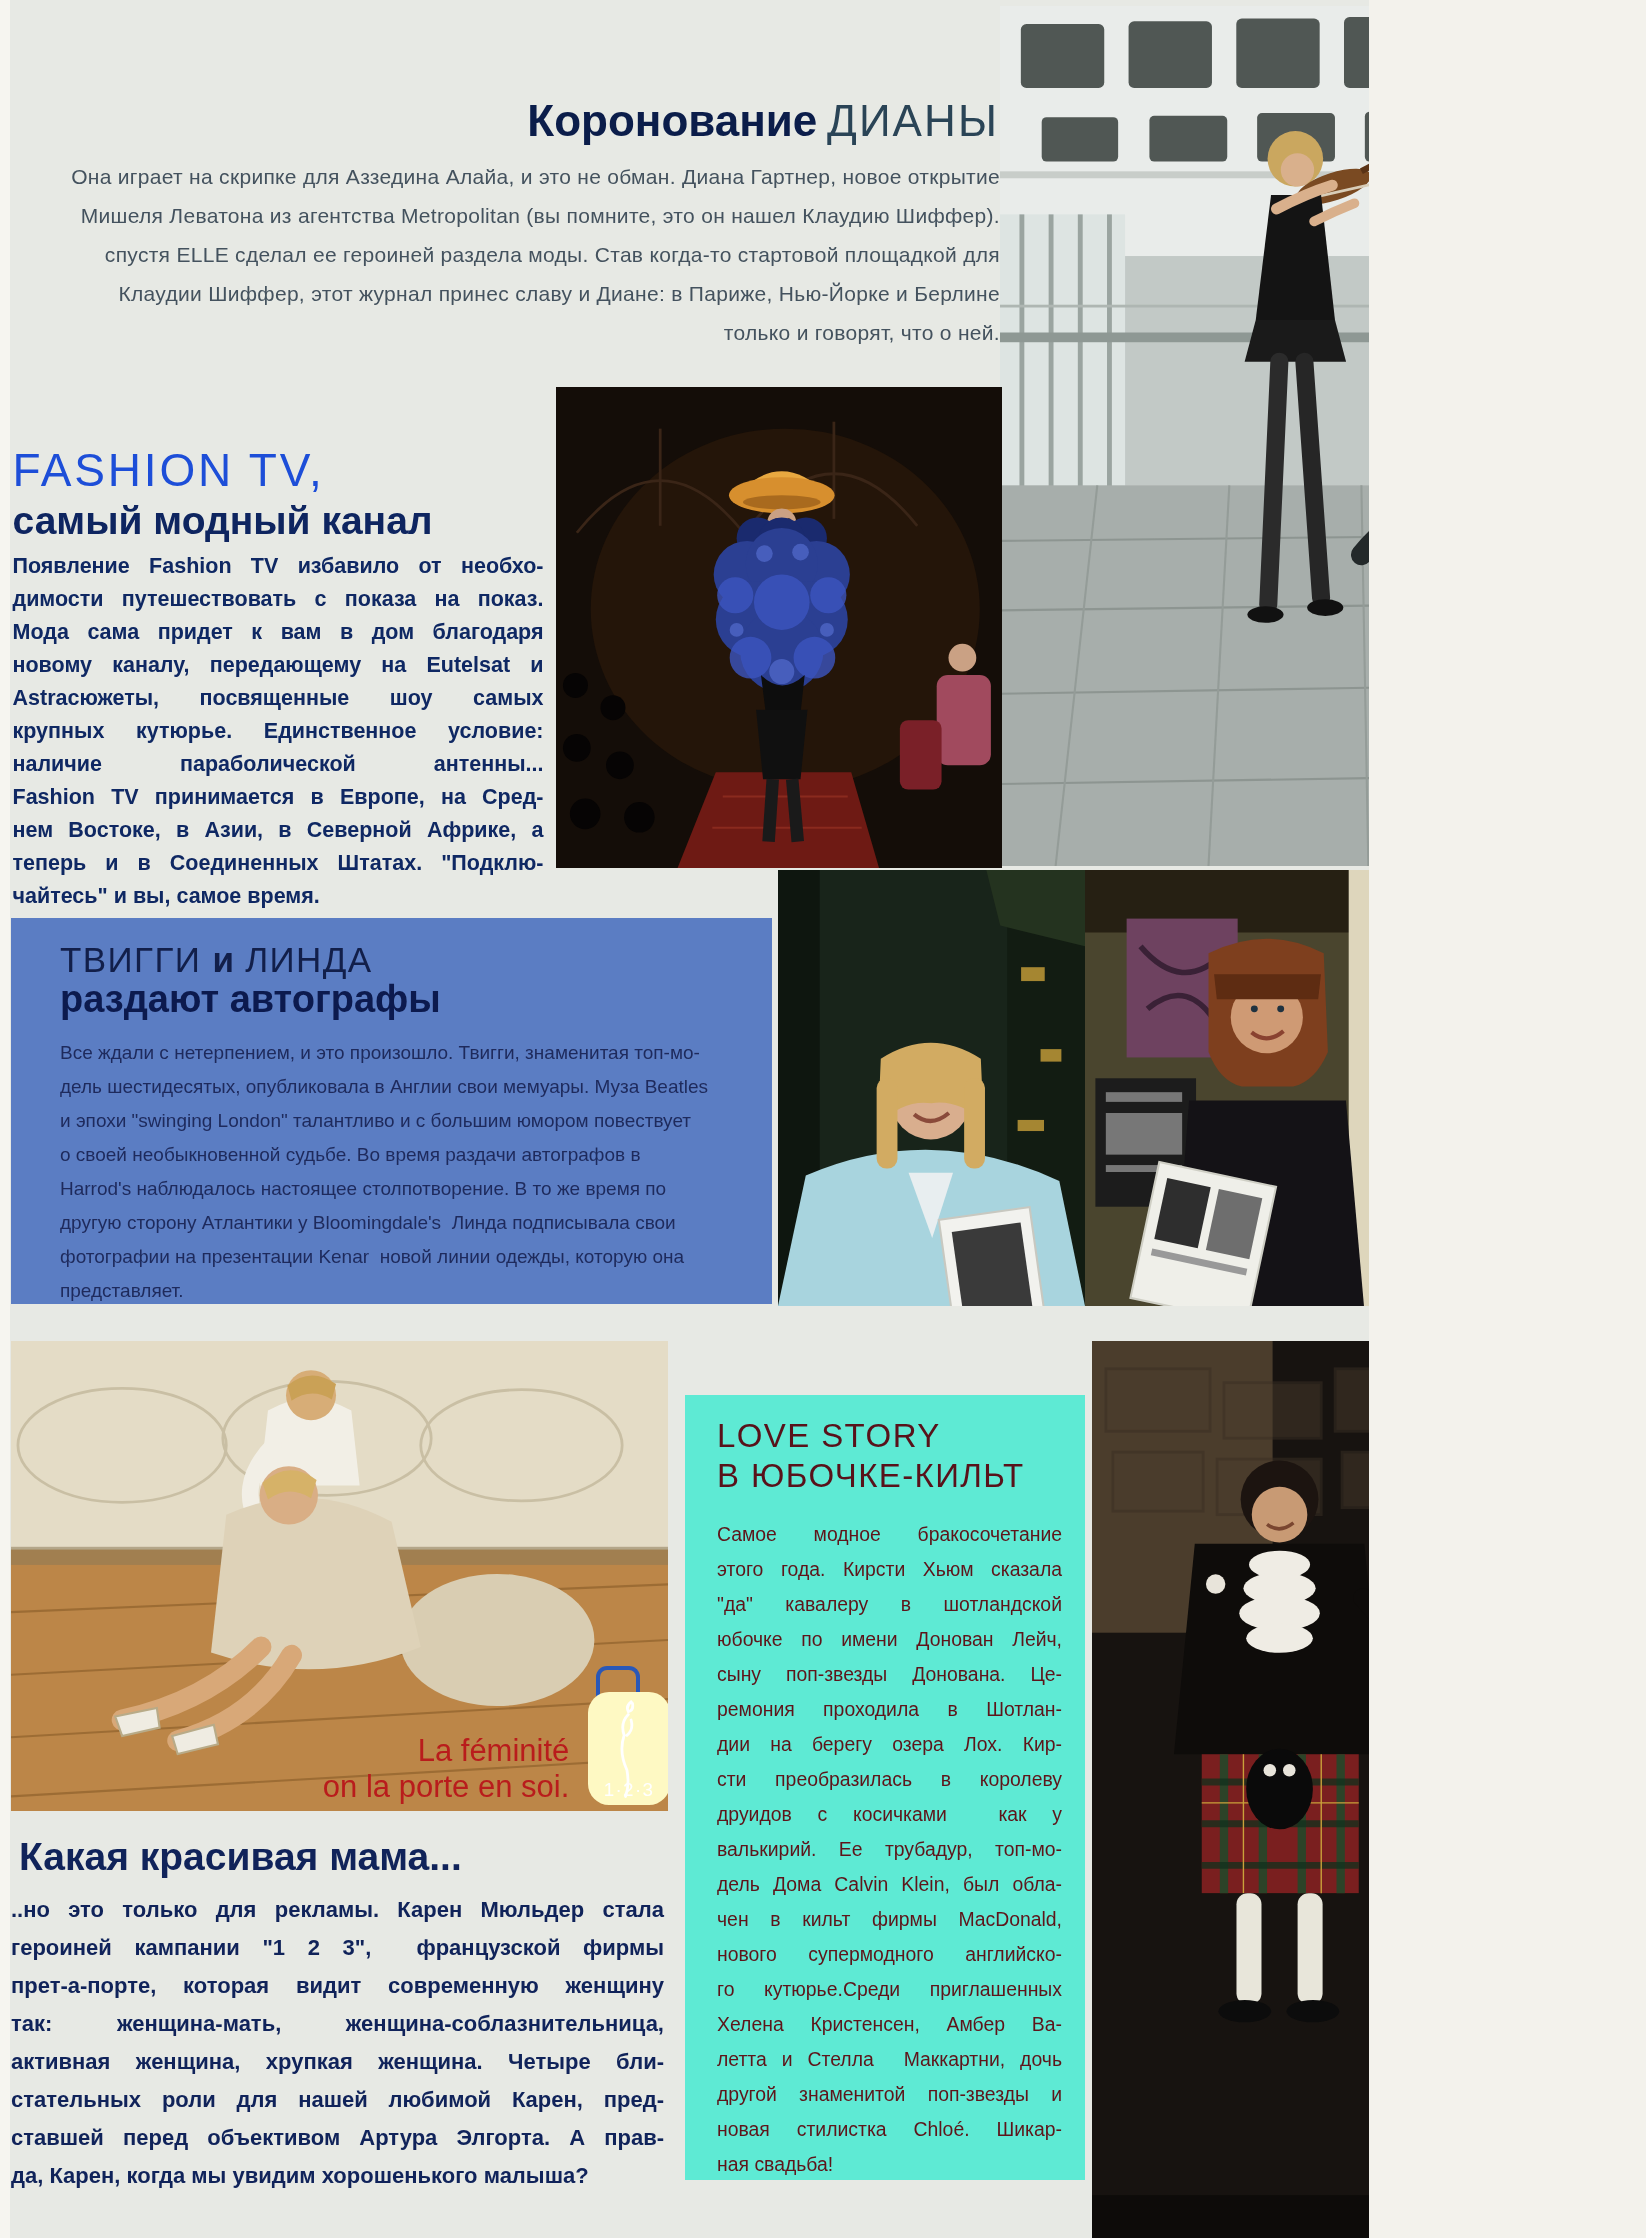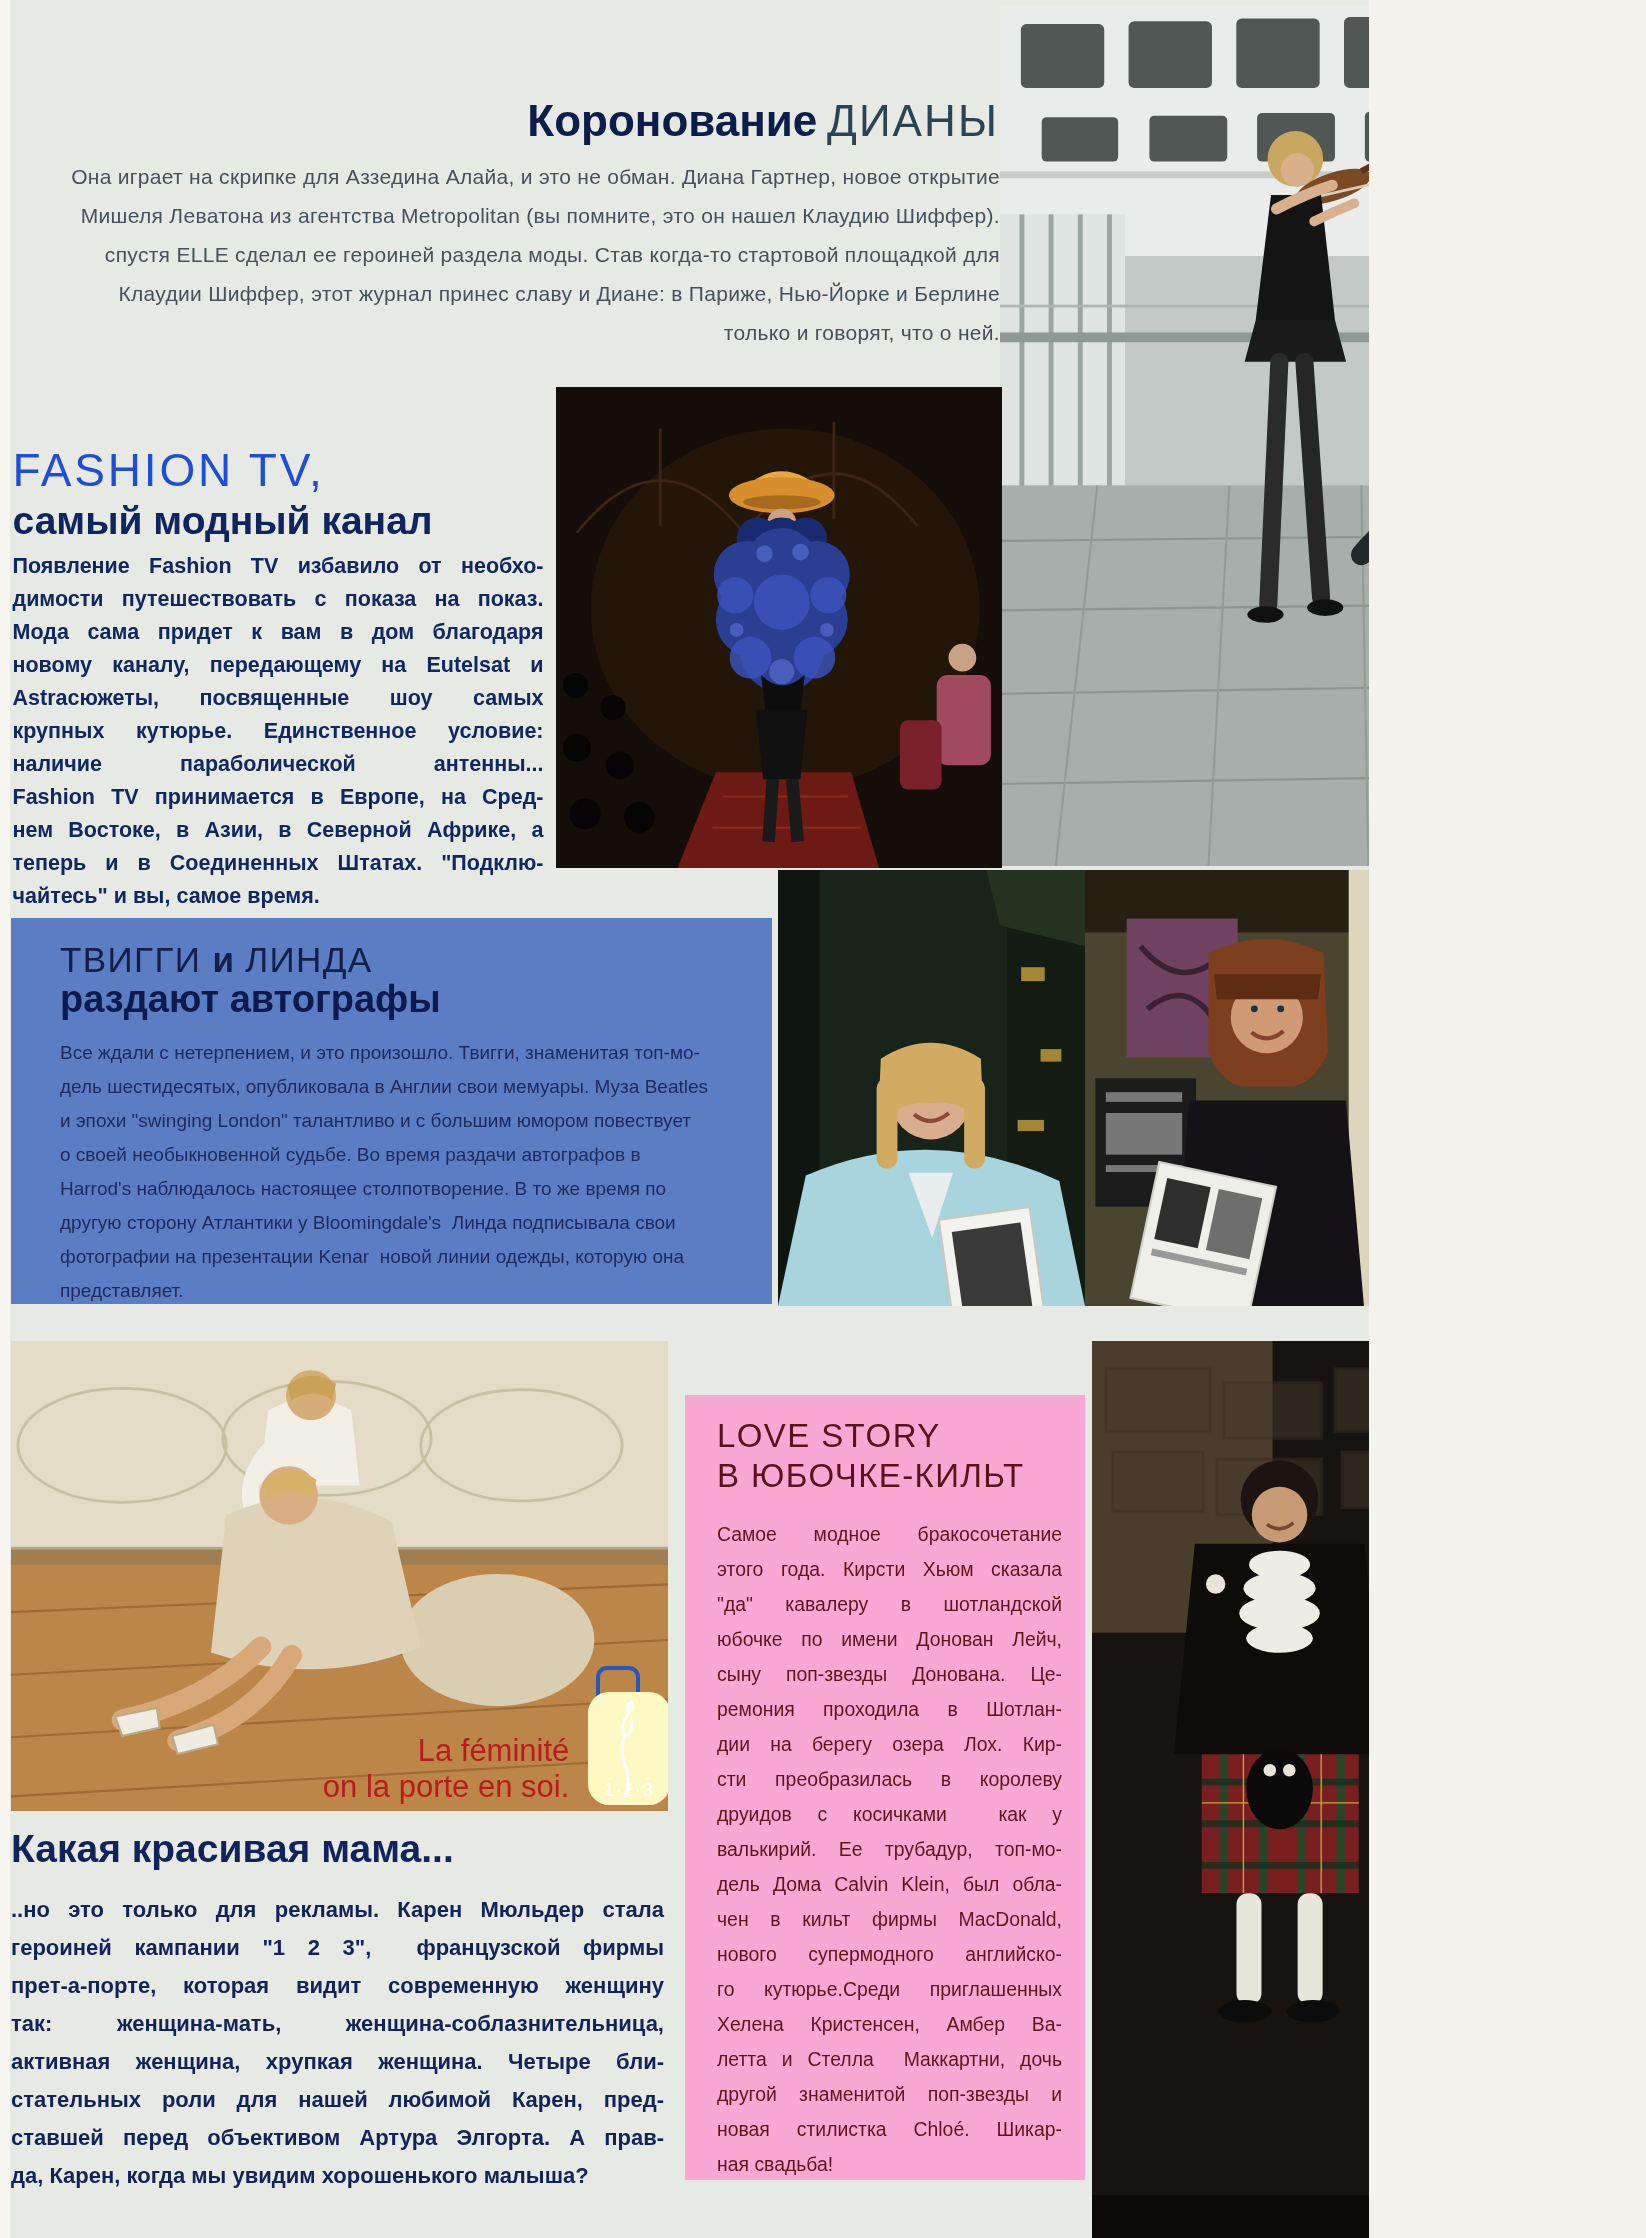--- a/index.html
+++ b/index.html
@@ -51,32 +51,32 @@
   .tw-title1{position:absolute;left:49px;top:22px;margin:0;font-size:35px;font-weight:300;color:#121f4a;letter-spacing:1.4px;}
   .tw-conj{font-weight:800;letter-spacing:0;}
   .tw-title2{position:absolute;left:49px;top:60px;margin:0;font-size:38px;font-weight:800;color:#0c1a4e;}
   .tw-body{
     position:absolute;left:49px;top:118px;width:695px;
     font-size:19px;line-height:34px;font-weight:300;color:#1e2a5c;
   }
 
   
   .mama-headline{
-    position:absolute;left:11px;top:1827px;width:656px;margin:0;
+    position:absolute;left:11px;top:1827px;width:656px;margin:8px;
     font-size:39px;font-weight:800;color:#10235a;line-height:44px;
   }
   .mama-body{
     position:absolute;left:11px;top:1891px;width:653px;
     font-size:22px;line-height:38px;font-weight:700;color:#10235a;
   }
 
   
   .red-box{
     position:absolute;left:685px;top:1395px;width:400px;height:785px;
-    background:#f9a8d4;
+    background:#5eead4;
   }
   .ls-title{position:absolute;left:32px;top:21px;margin:0;font-size:33px;font-weight:250;color:#58121a;letter-spacing:1.4px;line-height:40px;}
   .ls-body{
     position:absolute;left:32px;top:122px;width:345px;
     font-size:19.4px;line-height:35px;font-weight:300;color:#5e151a;
   }
 
   
   .diana-photo{left:1000px;top:5.6px;width:647px;height:860px;}
   .runway-photo{left:556px;top:387px;width:446px;height:481px;}

